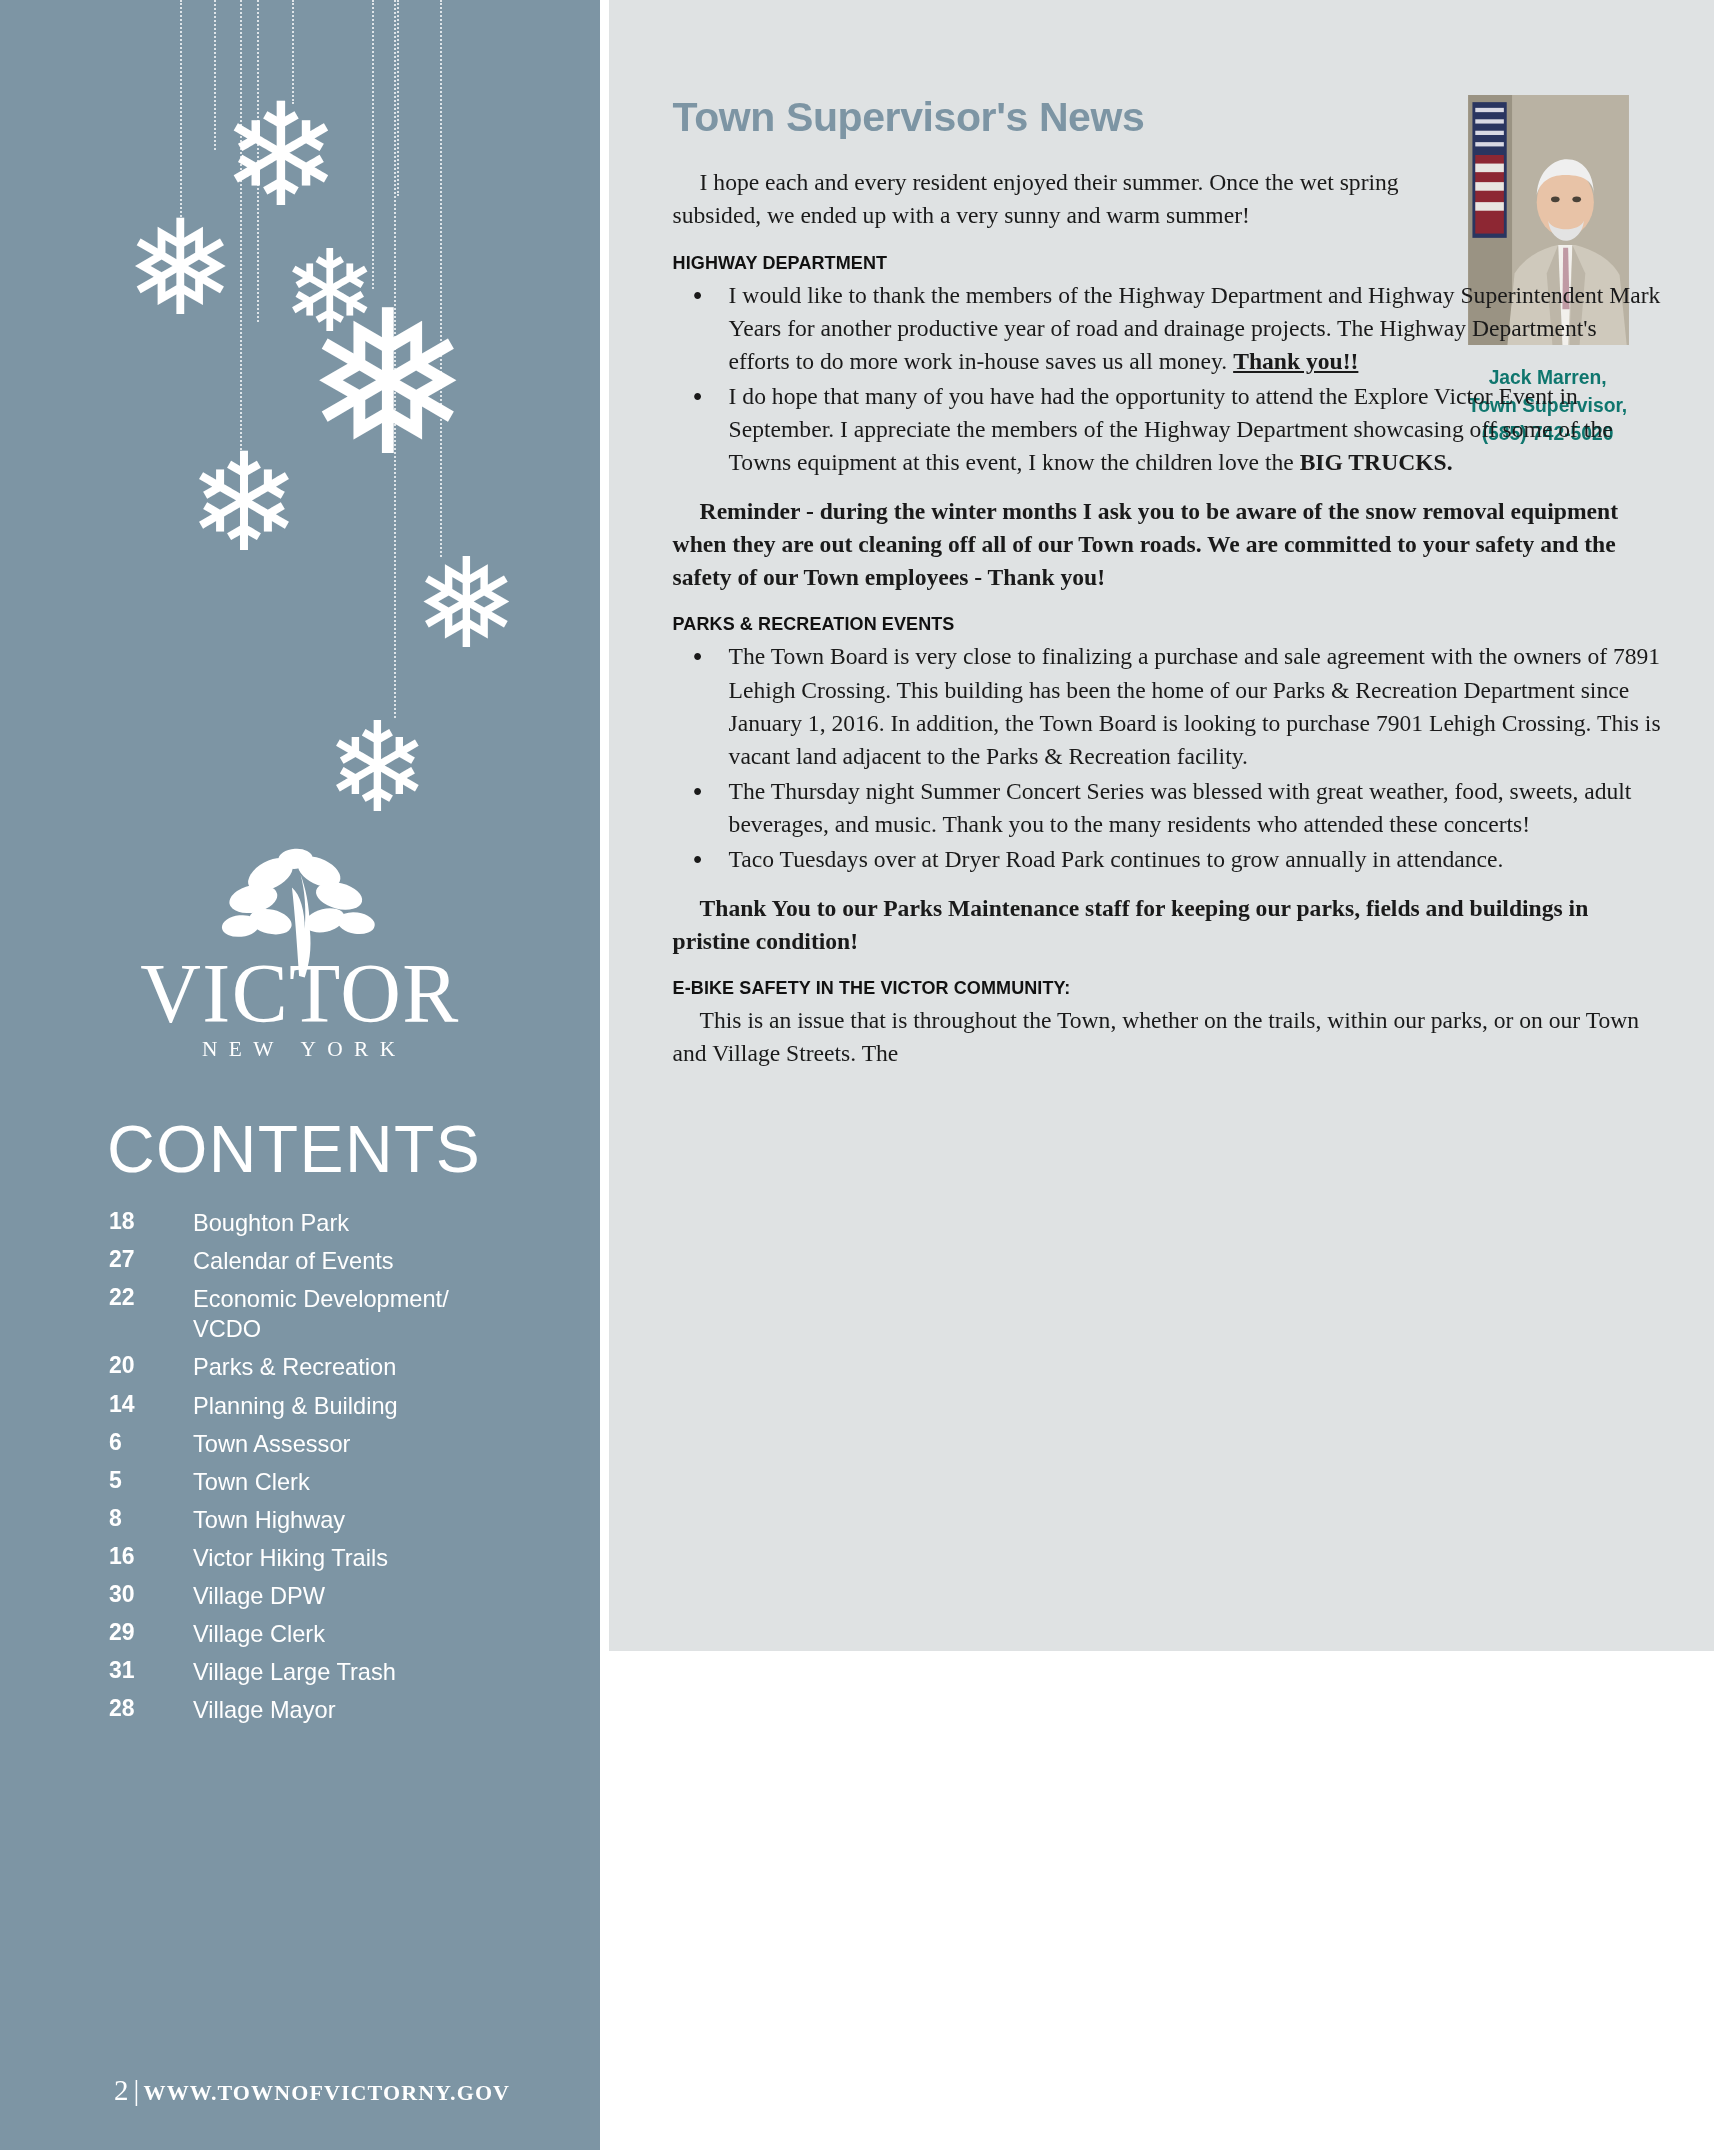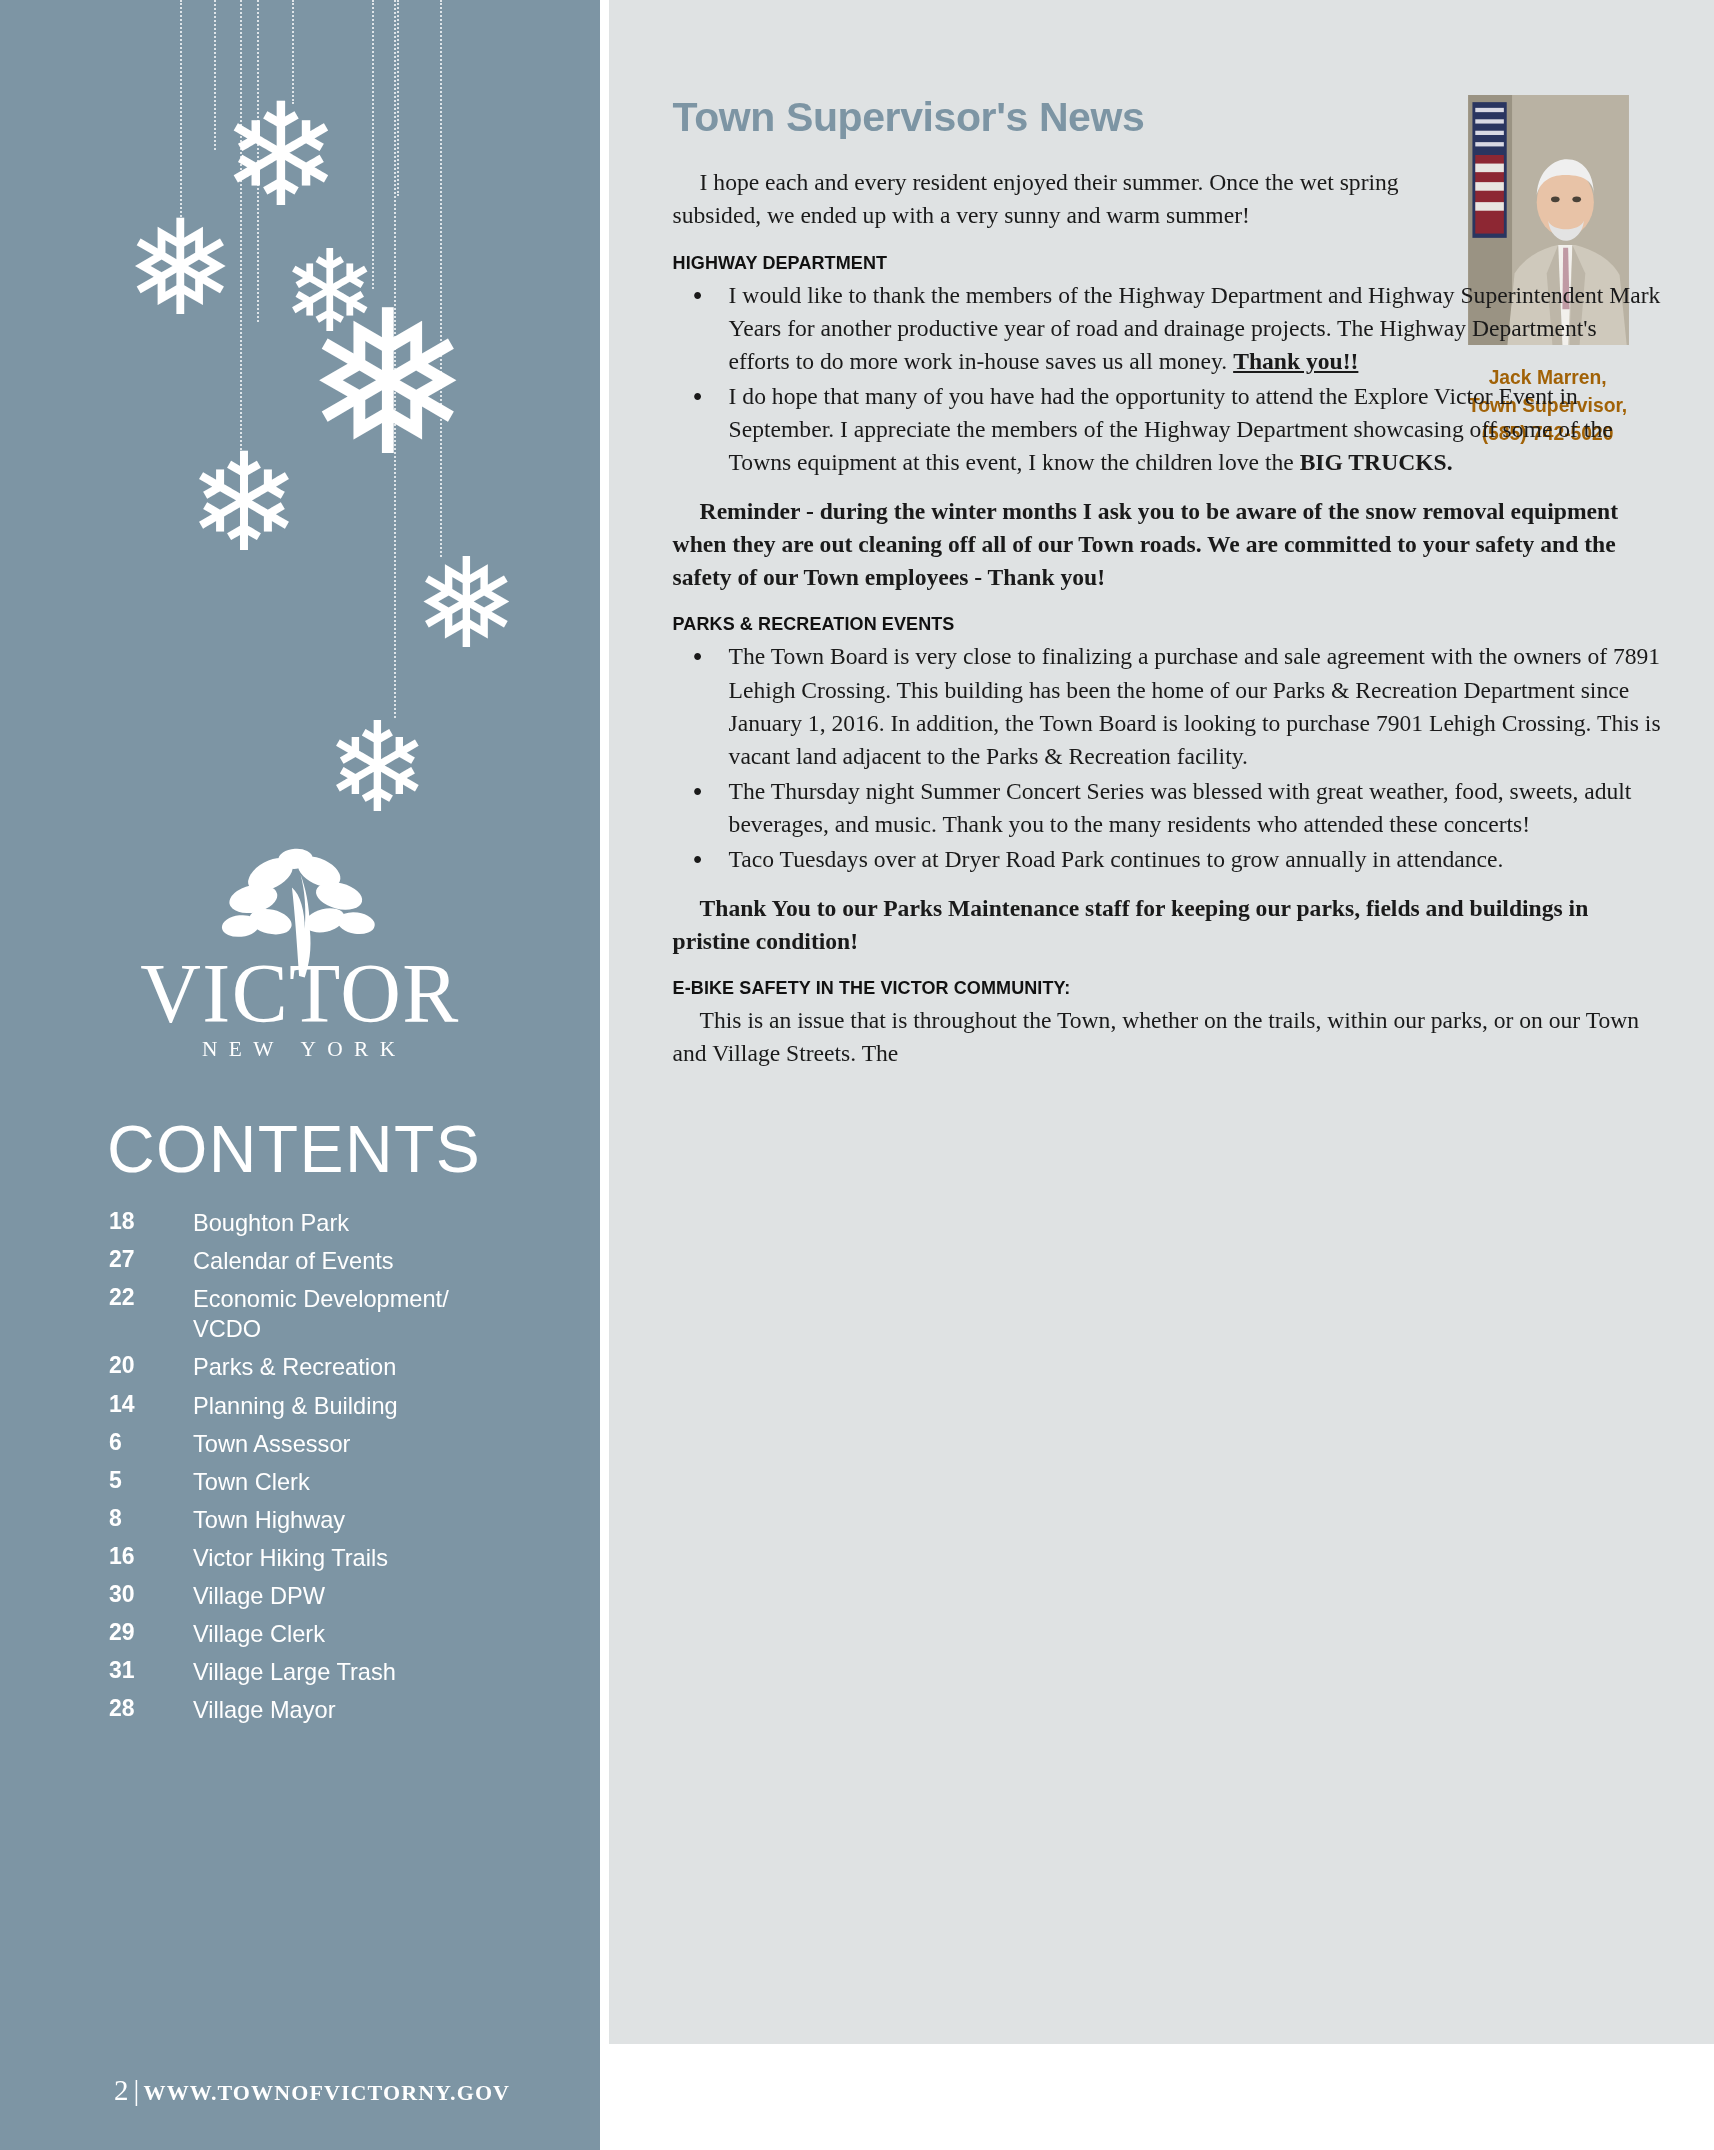--- a/index.html
+++ b/index.html
@@ -159,21 +159,21 @@
   .gutter {
     flex: 0 0 8.6px;
     background: #ffffff;
     height: 2151px;
   }
 
   
   .content {
     position: relative;
     flex: 1 1 auto;
-    height: 2044px;
+    height: 1651px;
     background: #dfe2e3;
     overflow: hidden;
   }
   .content-pad {
     position: absolute;
     left: 32px;
     top: 0;
     width: 1029px;
     height: 2151px;
   }
@@ -202,21 +202,21 @@
   .portrait-caption {
     position: absolute;
     left: 800px;
     top: 364px;
     width: 214px;
     text-align: center;
     font-family: "Liberation Sans", sans-serif;
     font-weight: bold;
     font-size: 19.3px;
     line-height: 1.45;
-    color: #a16207;
+    color: #0f766e;
   }
 
   .body-col {
     position: absolute;
     left: 32px;
     top: 166px;
     width: 990px;
     font-family: "Liberation Serif", serif;
     font-size: 23.6px;
     line-height: 1.40;

